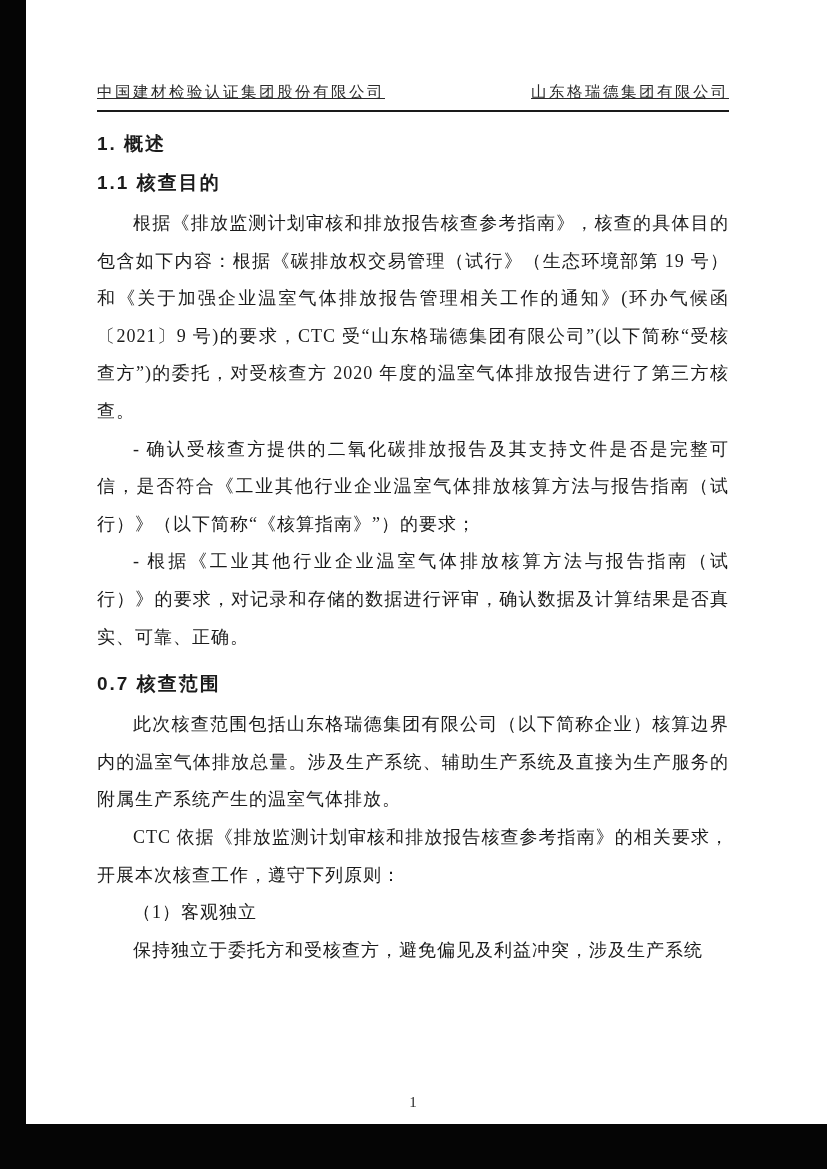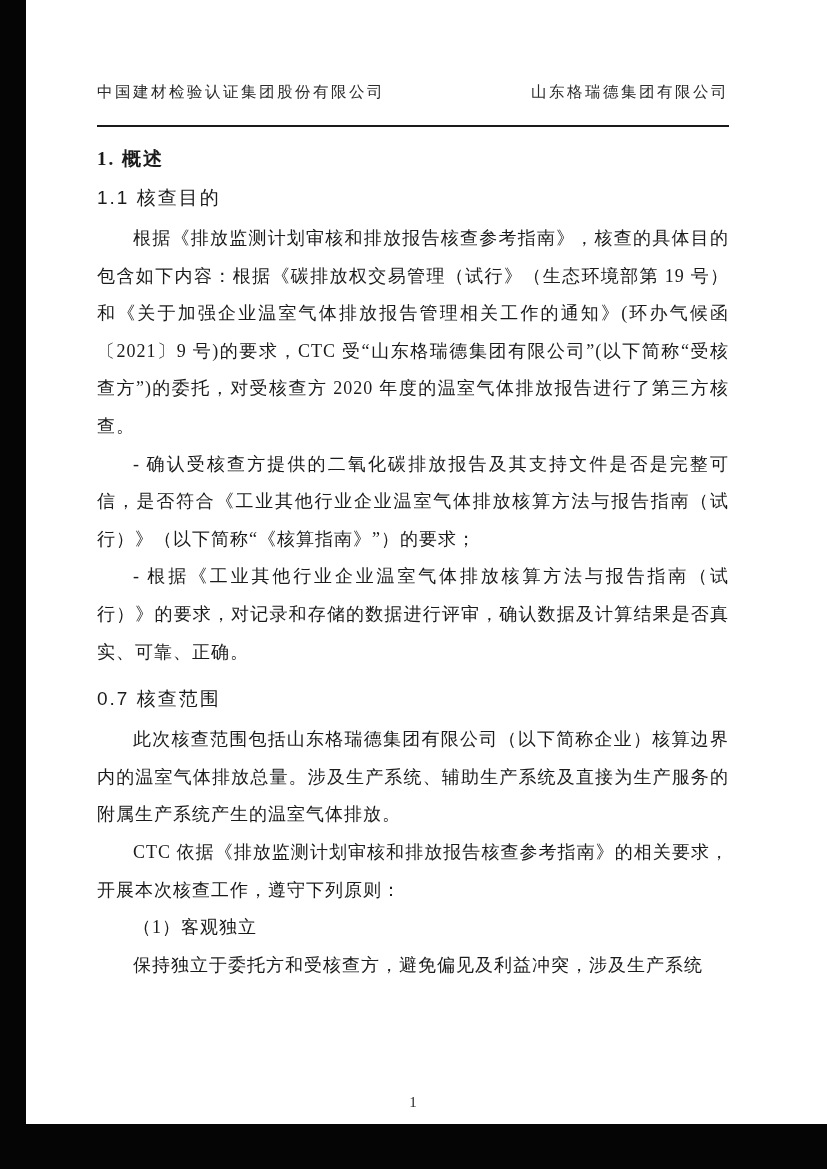--- a/index.html
+++ b/index.html
@@ -37,35 +37,36 @@
     width: 632px;
     padding-top: 82px;
   }
   .header-row {
     display: flex;
     justify-content: space-between;
     align-items: flex-end;
     font-size: 15.5px;
     letter-spacing: 2.5px;
     color: #2a2a2a;
-    padding-bottom: 22px;
+    padding-bottom: 7px;
     border-bottom: 2px solid #1a1a1a;
     white-space: nowrap;
+    text-decoration: underline;
   }
   .h1 {
-    font-family: Liberation Serif, serif;
+    font-family: Liberation Sans, sans-serif;
     font-weight: bold;
     font-size: 19px;
     letter-spacing: 2px;
     margin: 21px 0 0 0;
     line-height: 22px;
   }
   .h2 {
     font-family: "Liberation Sans", "DejaVu Sans", sans-serif;
-    font-weight: normal;
+    font-weight: bold;
     font-size: 19px;
     letter-spacing: 2px;
     margin: 17px 0 11px 0;
     line-height: 22px;
   }
   .para {
     margin: 0;
     font-size: 18px;
     line-height: 37.6px;
     letter-spacing: 1px;

